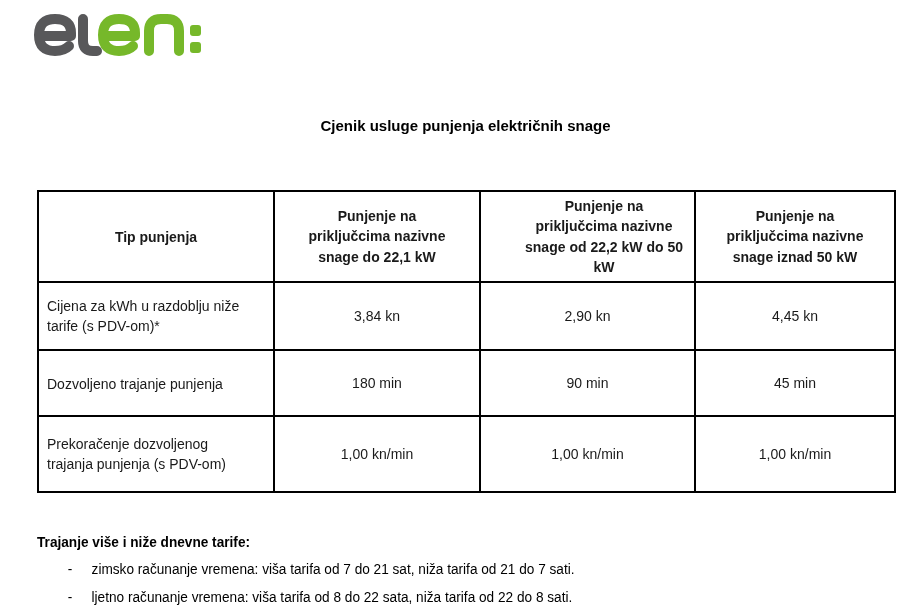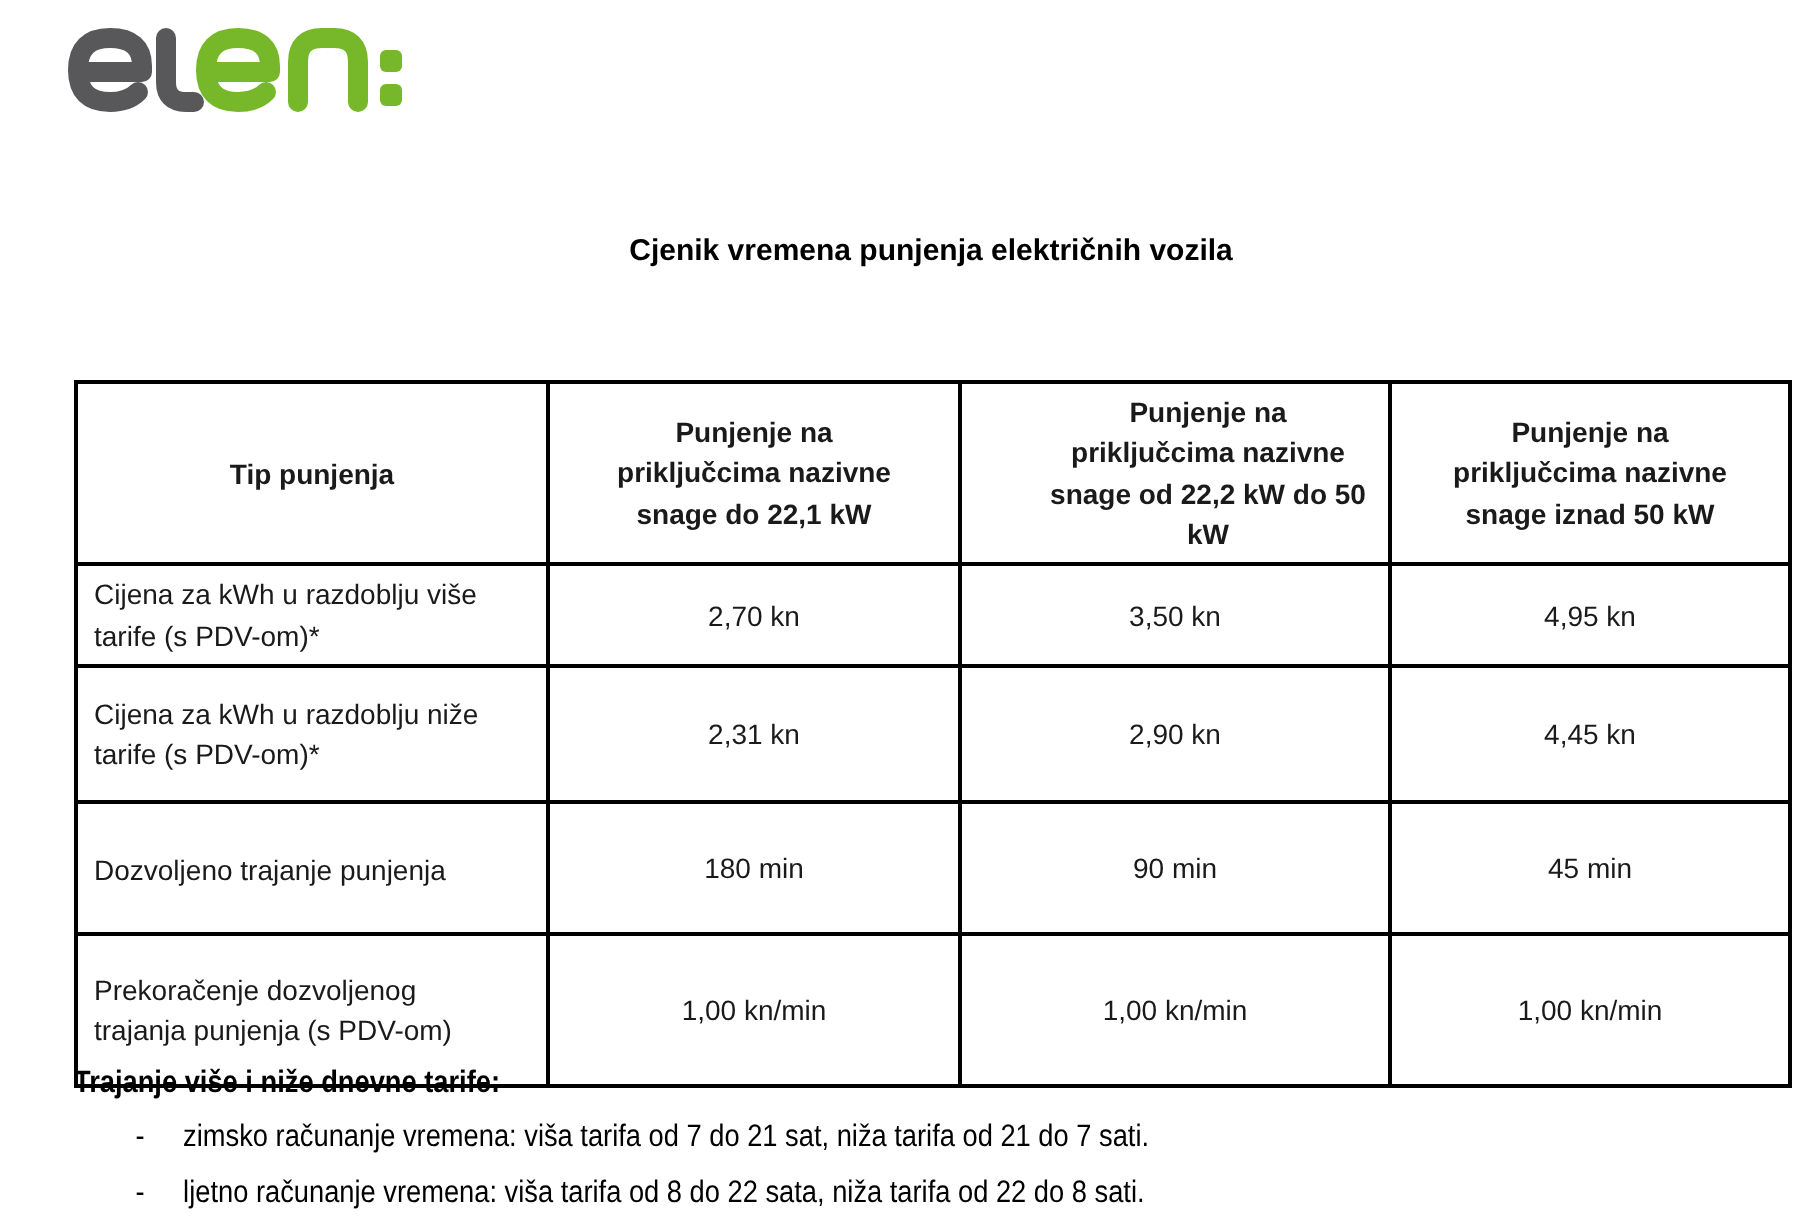--- a/index.html
+++ b/index.html
@@ -84,21 +84,21 @@
     <g fill="none" stroke="#76b82a" stroke-width="10" stroke-linecap="round" stroke-linejoin="round">
       <path d="M100 33 Q95 38 86 38 Q70 38 70 22 Q70 6 86 6 Q102 6 102 20 L102 23 L73 23"></path>
       <path d="M116 38 L116 18 Q116 6 128 6 L134 6 Q146 6 146 18 L146 38"></path>
     </g>
     <g fill="#76b82a">
       <rect x="157" y="12" width="11" height="11" rx="3"></rect>
       <rect x="157" y="29" width="11" height="11" rx="3"></rect>
     </g>
   </svg>
 
-  <h1 class="title">Cjenik vremena punjenja električnih vozila</h1>
+  <h1 class="title">Cjenik usluge punjenja električnih snage</h1>
 
   <table class="price-table">
     <colgroup>
       <col class="col1">
         <col class="col2">
         <col class="col3">
         <col class="col4">
     </colgroup>
     <tbody>
       <tr class="hdr">
@@ -109,34 +109,26 @@
           <span class="wrapspan h2span">Punjenje na priključcima nazivne snage do 22,1 kW</span>
         </th>
         <th>
           <span class="wrapspan h3span">Punjenje na priključcima nazivne snage od 22,2 kW do 50 kW</span>
         </th>
         <th>
           <span class="wrapspan h4span">Punjenje na priključcima nazivne snage iznad 50 kW</span>
         </th>
       </tr>
 
-      <tr class="r1">
-        <td>
-          <span class="wrapspan lblspan">Cijena za kWh u razdoblju više tarife (s PDV-om)*</span>
-        </td>
-        <td class="val">2,70 kn</td>
-        <td class="val">3,50 kn</td>
-        <td class="val">4,95 kn</td>
-      </tr>
 
       <tr class="r2">
         <td>
           <span class="wrapspan lblspan">Cijena za kWh u razdoblju niže tarife (s PDV-om)*</span>
         </td>
-        <td class="val">2,31 kn</td>
+        <td class="val">3,84 kn</td>
         <td class="val">2,90 kn</td>
         <td class="val">4,45 kn</td>
       </tr>
 
       <tr class="r3">
         <td>
           <span class="wrapspan lblspan">Dozvoljeno trajanje punjenja</span>
         </td>
         <td class="val">180 min</td>
         <td class="val">90 min</td>

